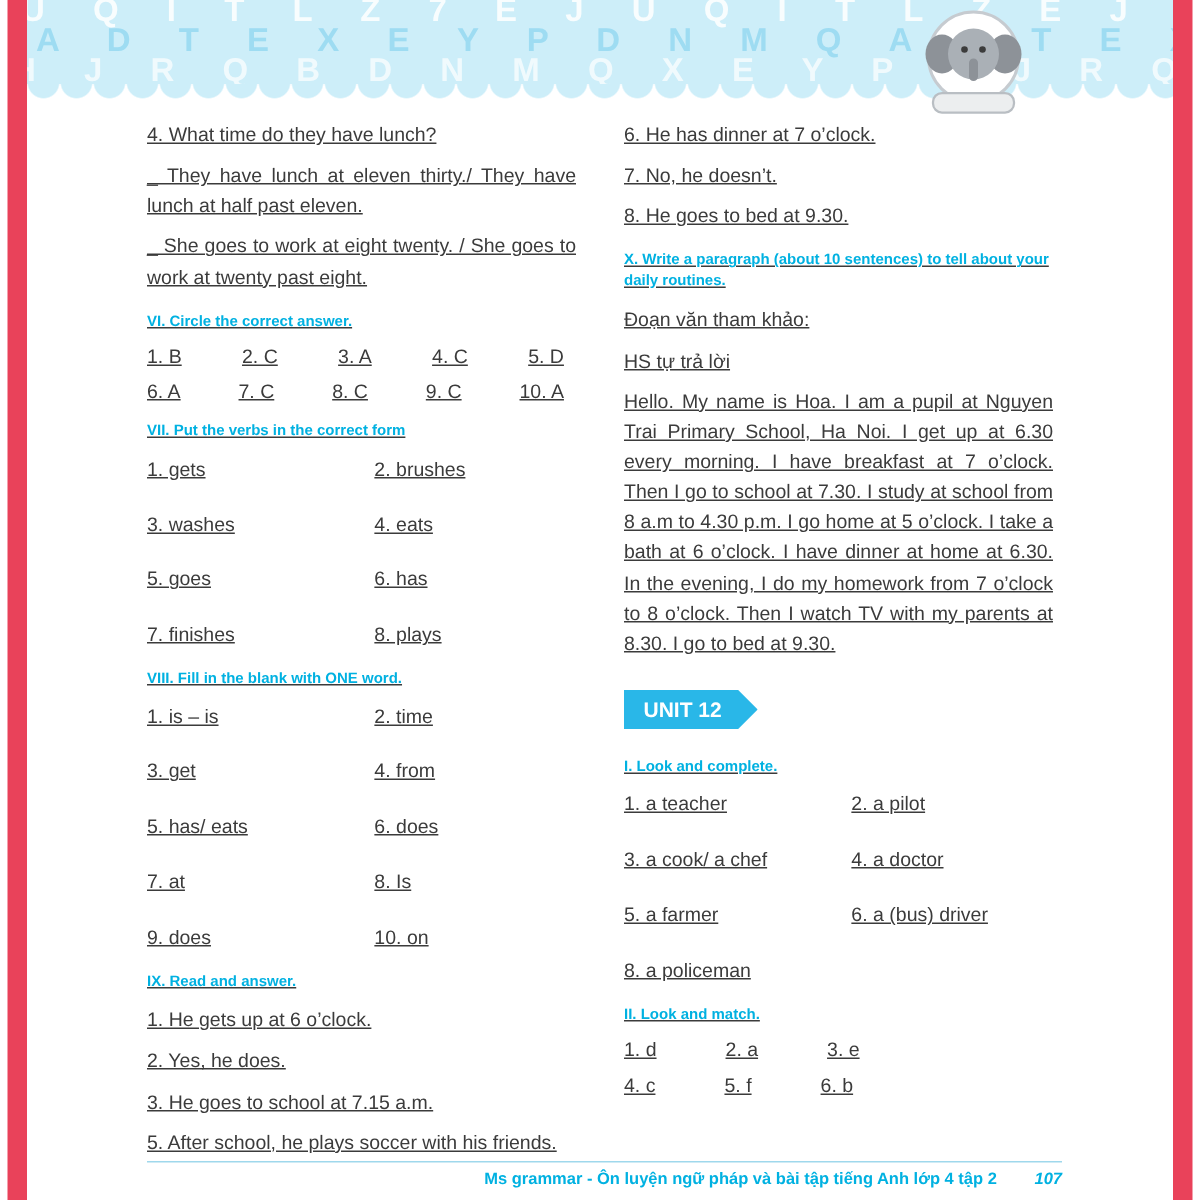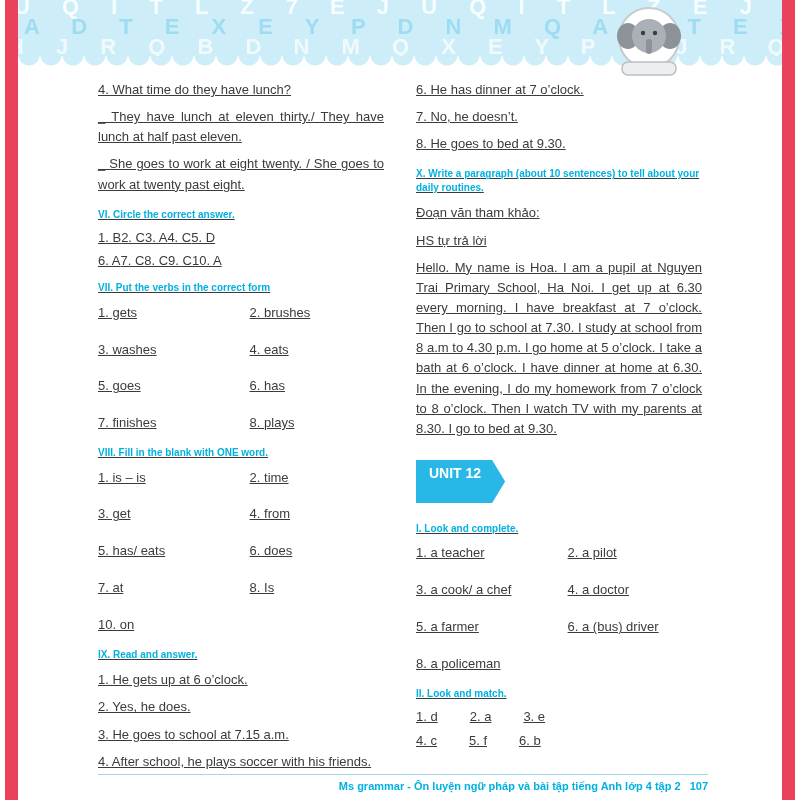--- a/index.html
+++ b/index.html
@@ -34,39 +34,39 @@
     padding:0 98px; display:flex; gap:32px; z-index:2;text-decoration:underline;
   }
   .col { flex:1 1 0; min-width:0; }
 
   p.body-line { margin:0 0 7px 0; line-height:1.55; }
   p.justify { text-align:justify; }
   h3.sec {
     color:#00b1e1; font-size:10px; font-weight:bold;
     line-height:1.35; margin:13px 0 9px 0;
   }
-  .answer-row { display:flex; padding-right:8px; margin:0 0 8px 0; }
+  .answer-row { display:flex; justify-content:space-between; padding-right:8px; margin:0 0 8px 0; }
   .pair-grid { display:grid; grid-template-columns:53% 47%; row-gap:18px; margin-bottom:4px; line-height:1.45; }
-  .match-row { display:flex; gap:32px; margin:0 0 9px 0; }
+  .match-row { display:flex; gap:46px; margin:0 0 9px 0; }
 
   .unit-badge {
     display:inline-block; margin:14px 0 6px 0;
     background:#29b7e8; color:#ffffff; font-weight:bold; font-size:14px;
-    padding:5px 24px 22px 13px;
+    padding:5px 24px 5px 13px;
     clip-path:polygon(0 0, calc(100% - 13px) 0, 100% 50%, calc(100% - 13px) 100%, 0 100%);
     filter:drop-shadow(3px 3px 0 rgba(120,120,120,.35));
   }
 
   
   .footer {
     position:absolute; left:98px; right:92px; bottom:8px; z-index:2;
     border-top:1px solid #9fd8ec; padding-top:5px;
     text-align:right; color:#00b1e1; font-size:11px; font-weight:bold;
   }
-  .footer .pageno { margin-left:6px; }
+  .footer .pageno { margin-left:22px;font-style:italic; }
 </style>
 </head>
 <body>
 
 <div class="edge left"></div>
 <div class="edge right"></div>
 
 <div class="header">
   <div class="band">
     <div class="pattern-row row1">U Q I T L Z 7 E J U Q I T L Z E J U Q I T L Z E</div>
@@ -125,28 +125,29 @@
     <h3 class="sec">VIII. Fill in the blank with ONE word.</h3>
     <div class="pair-grid">
       <span>1. is – is</span>
       <span>2. time</span>
       <span>3. get</span>
       <span>4. from</span>
       <span>5. has/ eats</span>
       <span>6. does</span>
       <span>7. at</span>
       <span>8. Is</span>
+      <span>9. does</span>
       <span>10. on</span>
     </div>
 
     <h3 class="sec">IX. Read and answer.</h3>
     <p class="body-line">1. He gets up at 6 o’clock.</p>
     <p class="body-line">2. Yes, he does.</p>
     <p class="body-line">3. He goes to school at 7.15 a.m.</p>
-    <p class="body-line justify">4. After school, he plays soccer with his friends.</p>
+    <p class="body-line justify">5. After school, he plays soccer with his friends.</p>
   </div>
 
   <div class="col">
     <p class="body-line">6. He has dinner at 7 o’clock.</p>
     <p class="body-line">7. No, he doesn’t.</p>
     <p class="body-line">8. He goes to bed at 9.30.</p>
 
     <h3 class="sec">X. Write a paragraph (about 10 sentences) to tell about your daily routines.</h3>
     <p class="body-line">Đoạn văn tham khảo:</p>
     <p class="body-line">HS tự trả lời</p>

